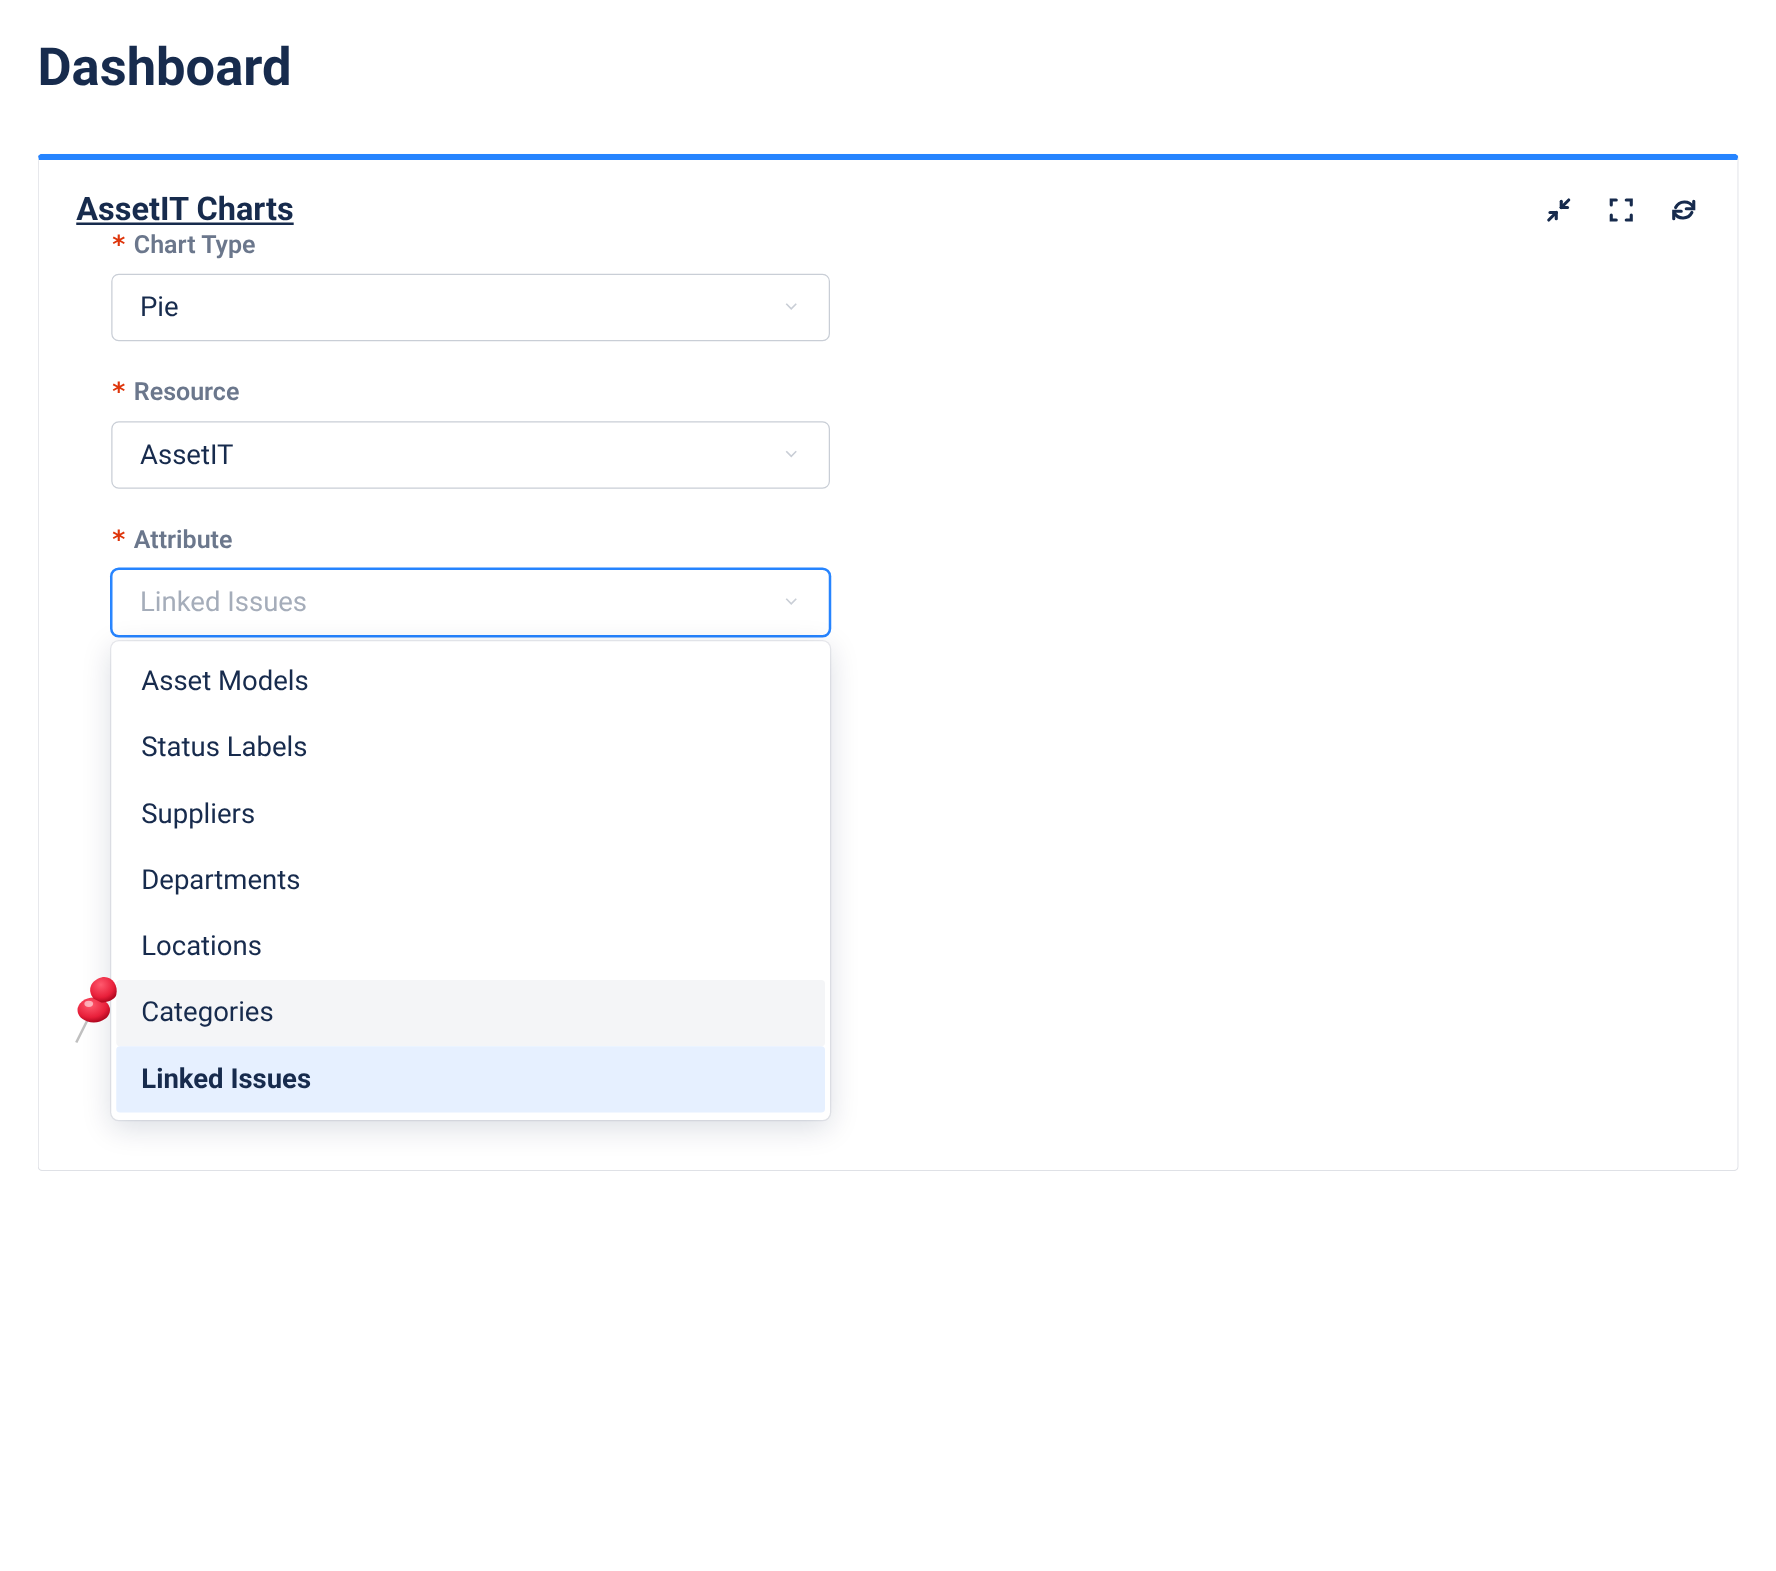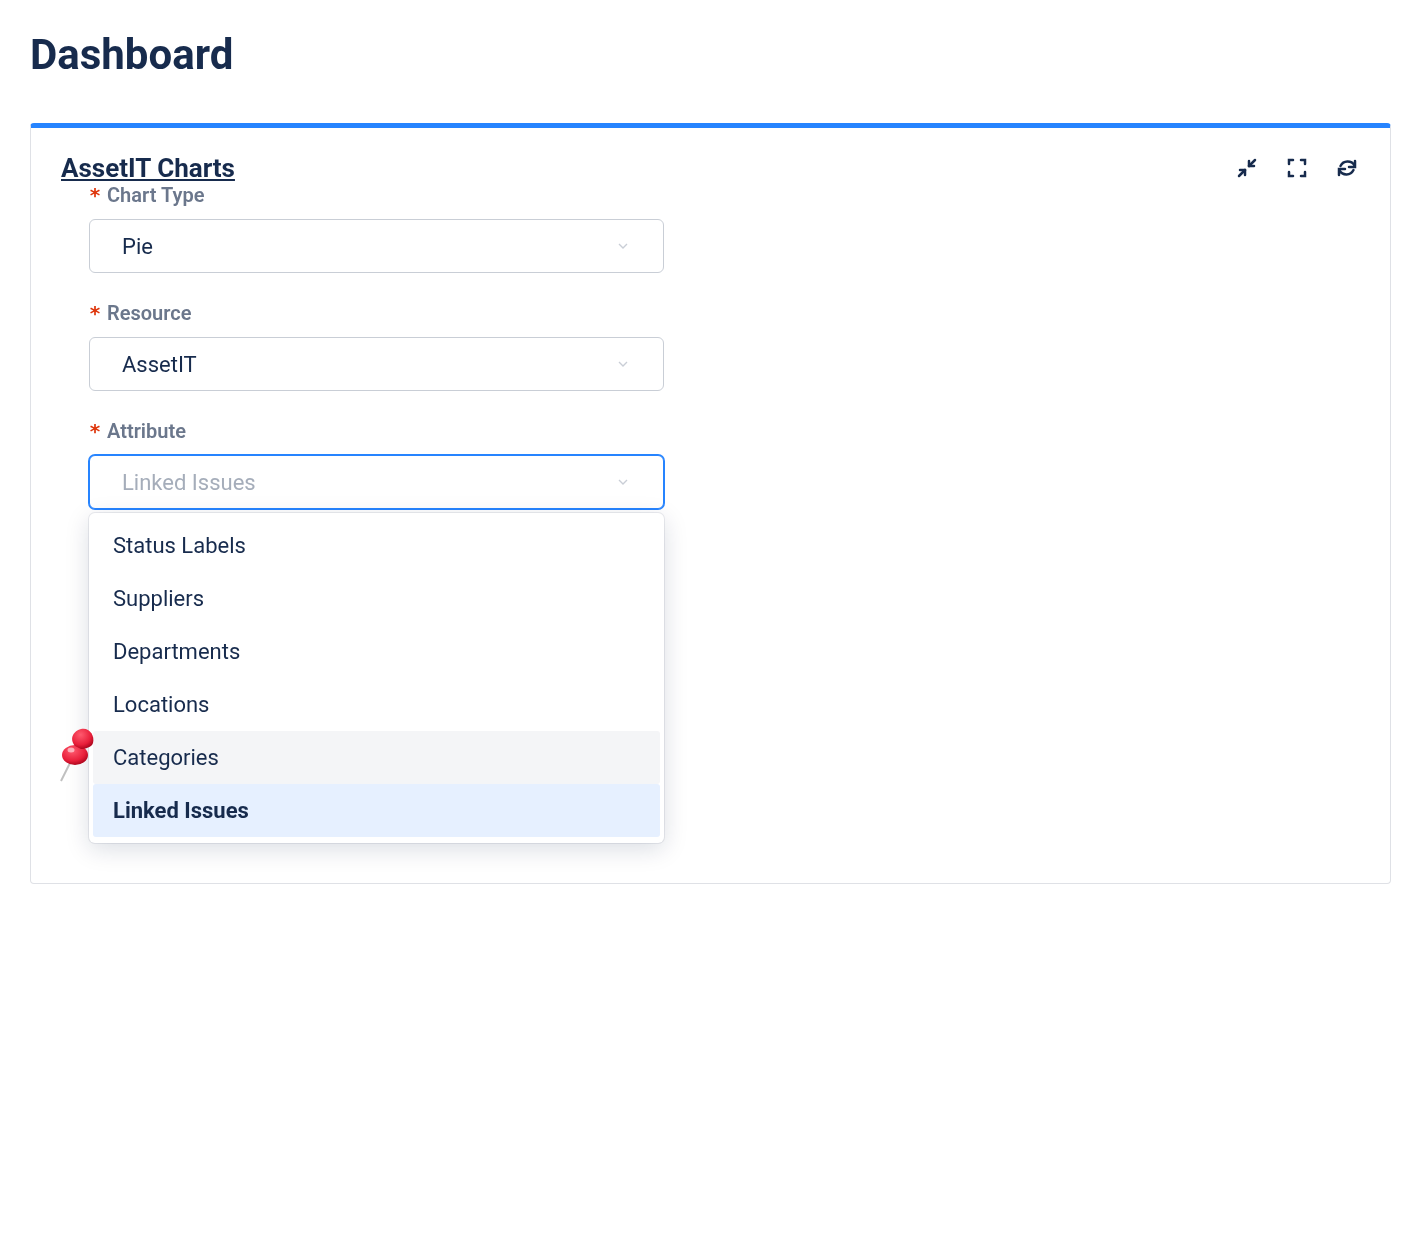--- a/index.html
+++ b/index.html
@@ -78,21 +78,21 @@
       font-weight: 700;
     }
     .select-box {
       width: 100%;
       height: 54px;
       border: 1px solid #c9ced6;
       border-radius: 6px;
       display: flex;
       align-items: center;
       justify-content: space-between;
-      padding: 0 32px;
+      padding: 0 22px;
       font-size: 22px;
       color: #172B4D;
       cursor: pointer;
       background: #fff;
     }
     .select-box.focused {
       border: 1px solid #2684ff;
       box-shadow: 0 0 0 1px #2684ff;
     }
     .select-box .placeholder {
@@ -209,20 +209,21 @@
       <div class="select-box focused">
         <span class="placeholder">Linked Issues</span>
         <span class="chevron">
           <svg width="16" height="16" viewBox="0 0 24 24" fill="none" stroke="currentColor" stroke-width="2">
               <path d="M6 9l6 6 6-6"></path>
             </svg>
         </span>
       </div>
 
       <div class="dropdown" id="attribute-dropdown">
+          <div class="dropdown-item">Asset Models</div>
           <div class="dropdown-item">Status Labels</div>
           <div class="dropdown-item">Suppliers</div>
           <div class="dropdown-item">Departments</div>
           <div class="dropdown-item">Locations</div>
           <div class="dropdown-item hovered">Categories</div>
           <div class="dropdown-item selected">Linked Issues</div>
         </div>
     </div>
 
     <svg class="pushpin" viewBox="0 0 54 60">

